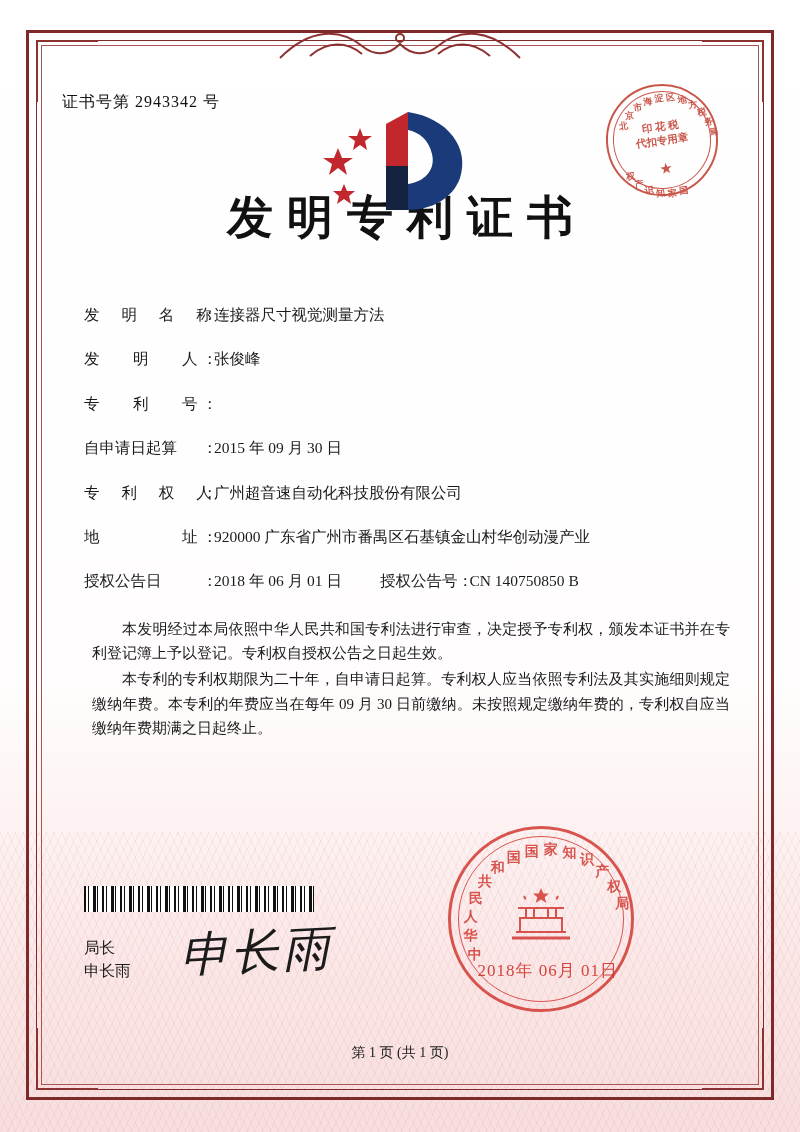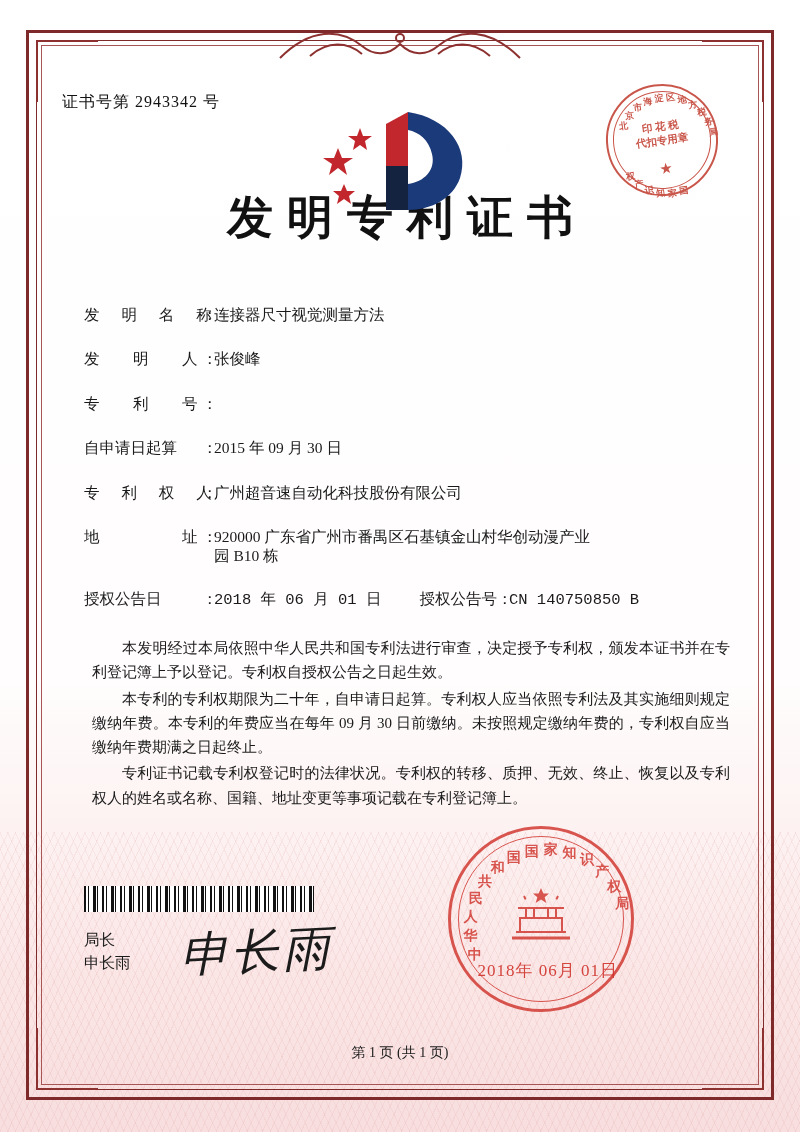--- a/index.html
+++ b/index.html
@@ -183,21 +183,20 @@
   }
   .field-value {
     flex: 1;
   }
   .field-value .line2 { display: block; }
 
   .row-2col {
     display: flex;
     align-items: flex-start;
     margin-bottom: 18px;
-    font-family: Liberation Mono, monospace;
   }
   .row-2col .col-b {
     margin-left: 38px;
     display: flex;
   }
   .row-2col .col-b .field-label { width: auto; flex: 0 0 auto; }
 
   .body-text {
     margin-top: 26px;
     padding-left: 16px;
@@ -220,21 +219,21 @@
     height: 26px;
     background:
       repeating-linear-gradient(90deg,
         #111 0 2px, #fff 2px 4px, #111 4px 5px, #fff 5px 9px,
         #111 9px 12px, #fff 12px 13px, #111 13px 14px, #fff 14px 18px);
   }
 
   .director {
     position: absolute;
     left: 22px;
-    bottom: 94px;
+    bottom: 86px;
     font-size: 15.5px;
     line-height: 1.5;
   }
   .signature {
     position: absolute;
     left: 118px;
     bottom: 84px;
     font-size: 48px;
     color: #1b1b1b;
     font-family: "Liberation Serif", serif;
@@ -396,21 +395,20 @@
         <div class="field-label spaced">专 利 权 人</div>
         <div class="field-colon">：</div>
         <div class="field-value">广州超音速自动化科技股份有限公司</div>
       </div>
 
       <div class="field-row">
         <div class="field-label spaced">地　　　址</div>
         <div class="field-colon">：</div>
         <div class="field-value">
           <span>920000 广东省广州市番禺区石基镇金山村华创动漫产业</span>
-          <span class="line2">园 B10 栋</span>
         </div>
       </div>
 
       <div class="row-2col">
         <div style="display:flex;">
           <div class="field-label">授权公告日</div>
           <div class="field-colon">：</div>
           <div class="field-value">2018 年 06 月 01 日</div>
         </div>
         <div class="col-b">
@@ -418,21 +416,20 @@
           <div class="field-colon">：</div>
           <div class="field-value">CN 140750850 B</div>
         </div>
       </div>
 
     </div>
 
     <div class="body-text">
       <p>本发明经过本局依照中华人民共和国专利法进行审查，决定授予专利权，颁发本证书并在专利登记簿上予以登记。专利权自授权公告之日起生效。</p>
       <p>本专利的专利权期限为二十年，自申请日起算。专利权人应当依照专利法及其实施细则规定缴纳年费。本专利的年费应当在每年 09 月 30 日前缴纳。未按照规定缴纳年费的，专利权自应当缴纳年费期满之日起终止。</p>
-      <p>专利证书记载专利权登记时的法律状况。专利权的转移、质押、无效、终止、恢复以及专利权人的姓名或名称、国籍、地址变更等事项记载在专利登记簿上。</p>
     </div>
 
     <div class="barcode"></div>
 
     <div class="director">
       <div>局长</div>
       <div>申长雨</div>
     </div>
 
     <div class="signature">申长雨</div>

